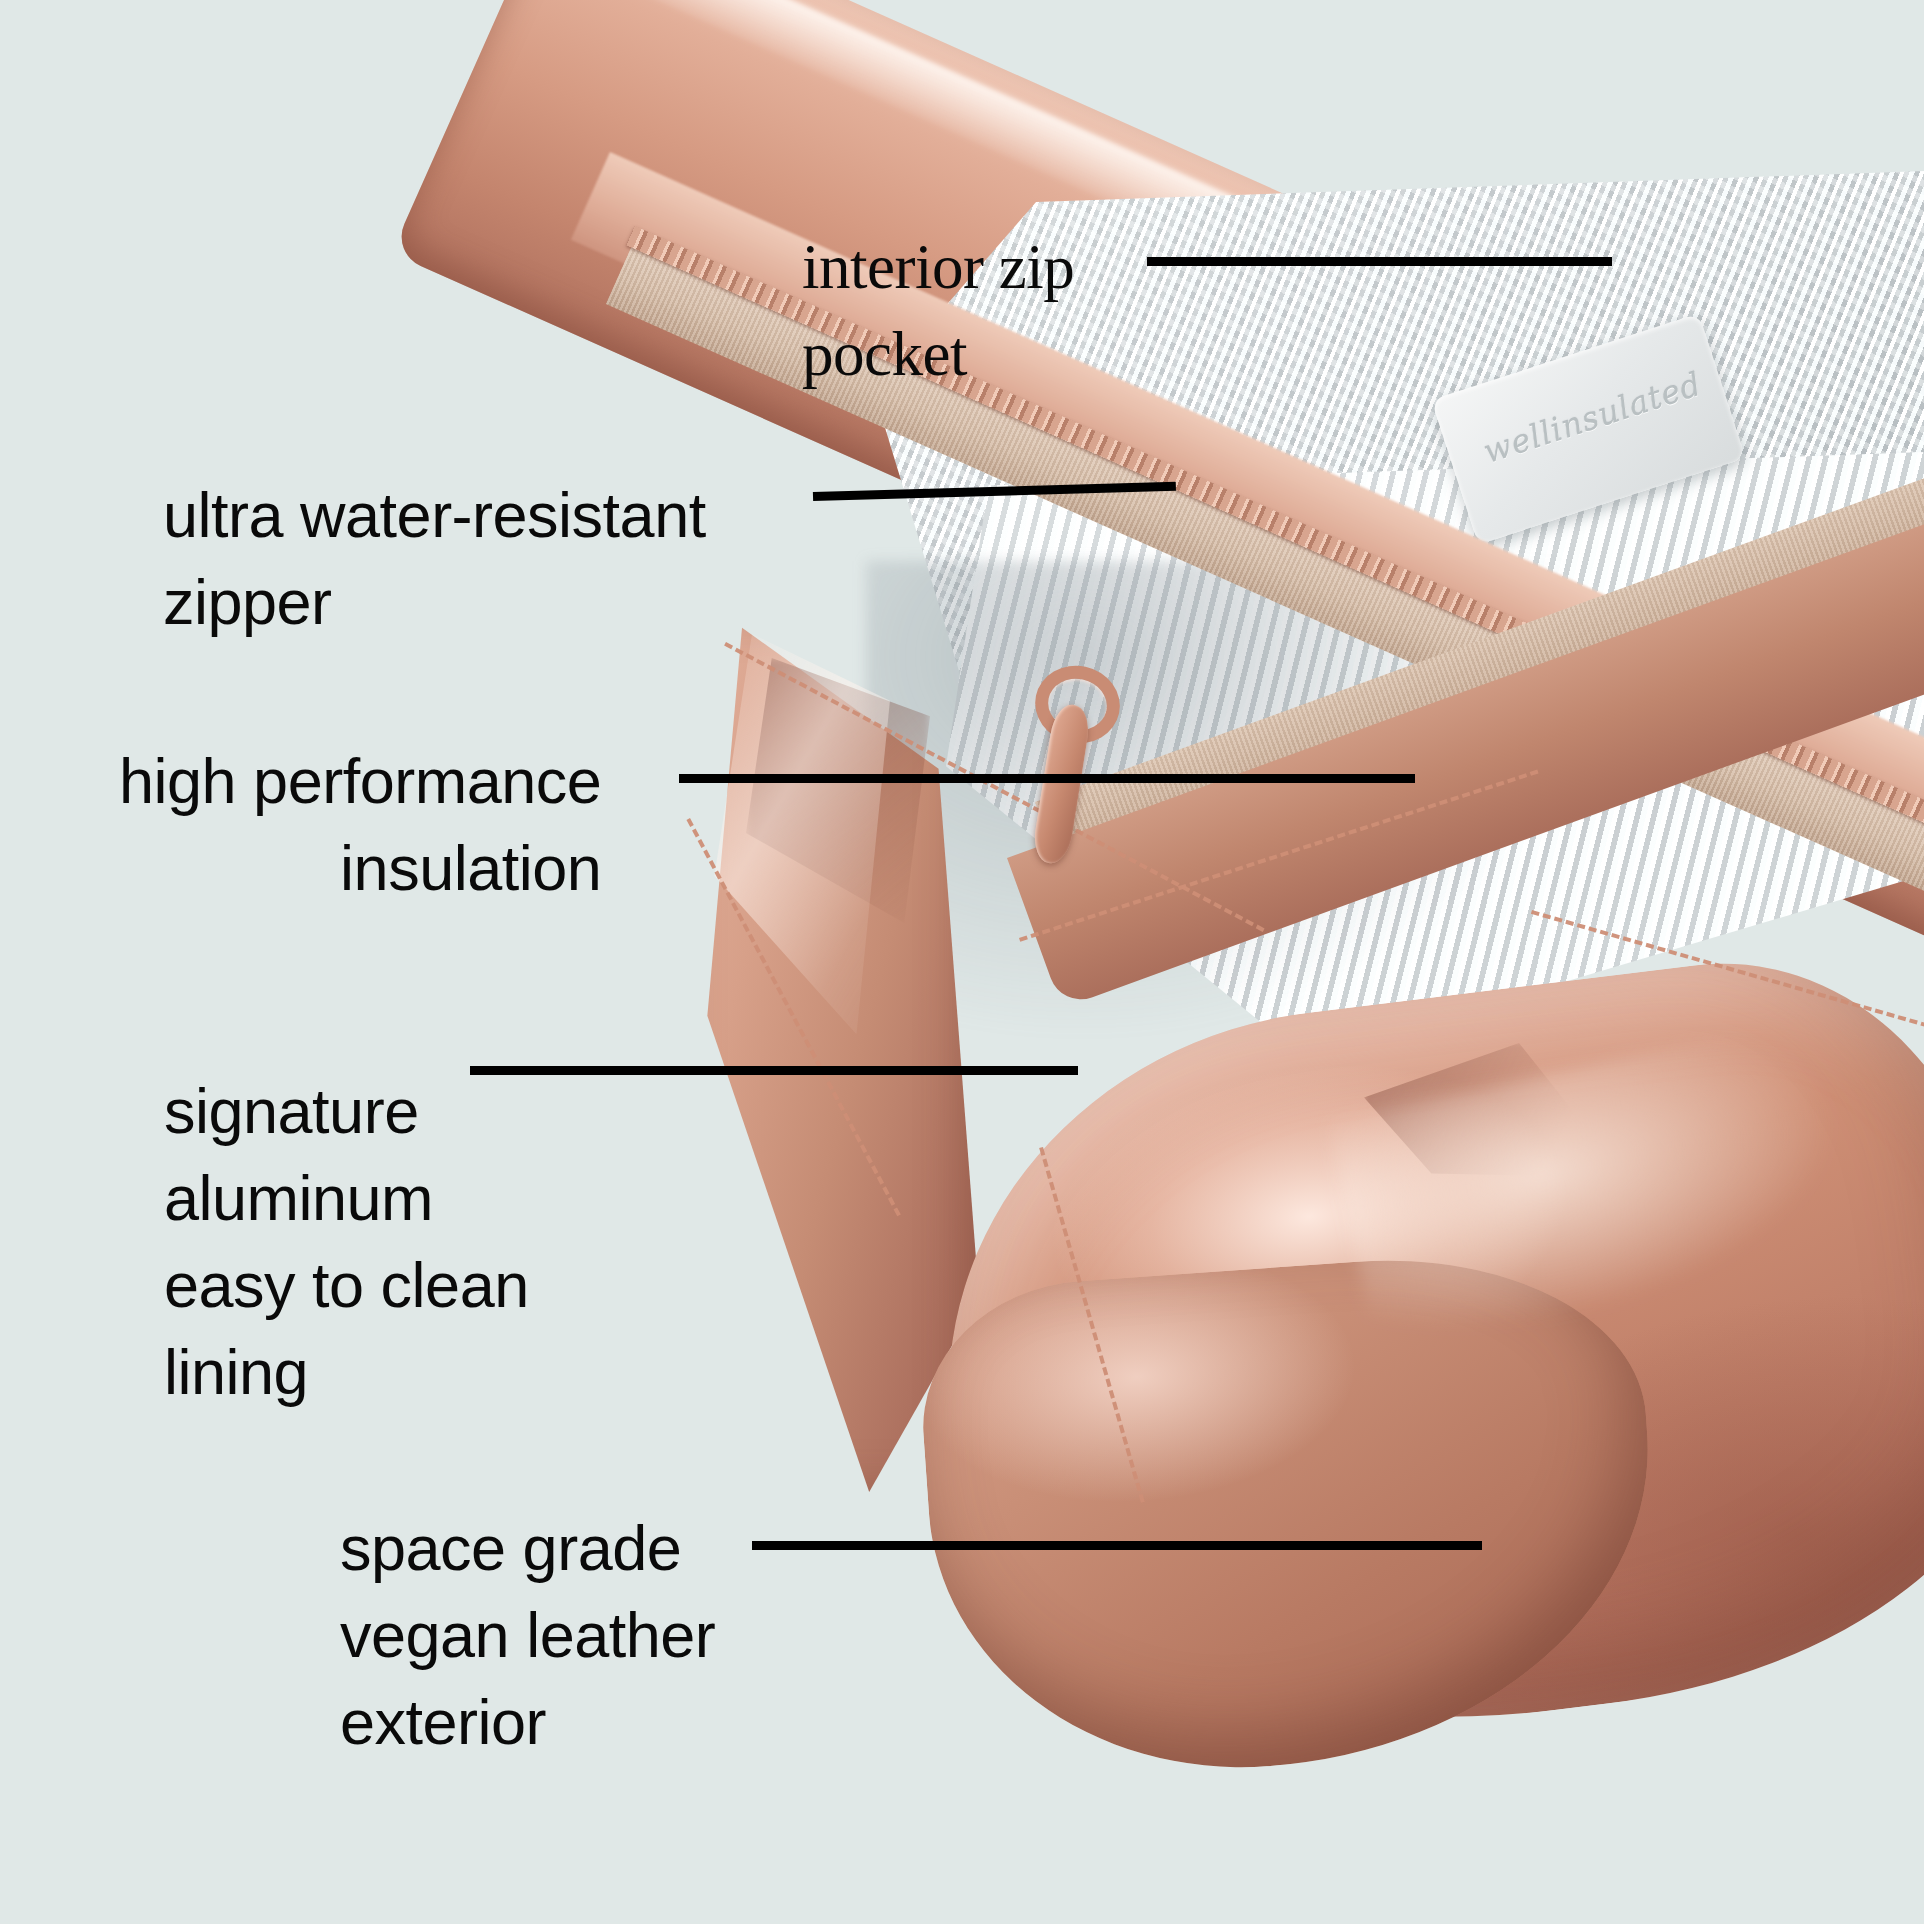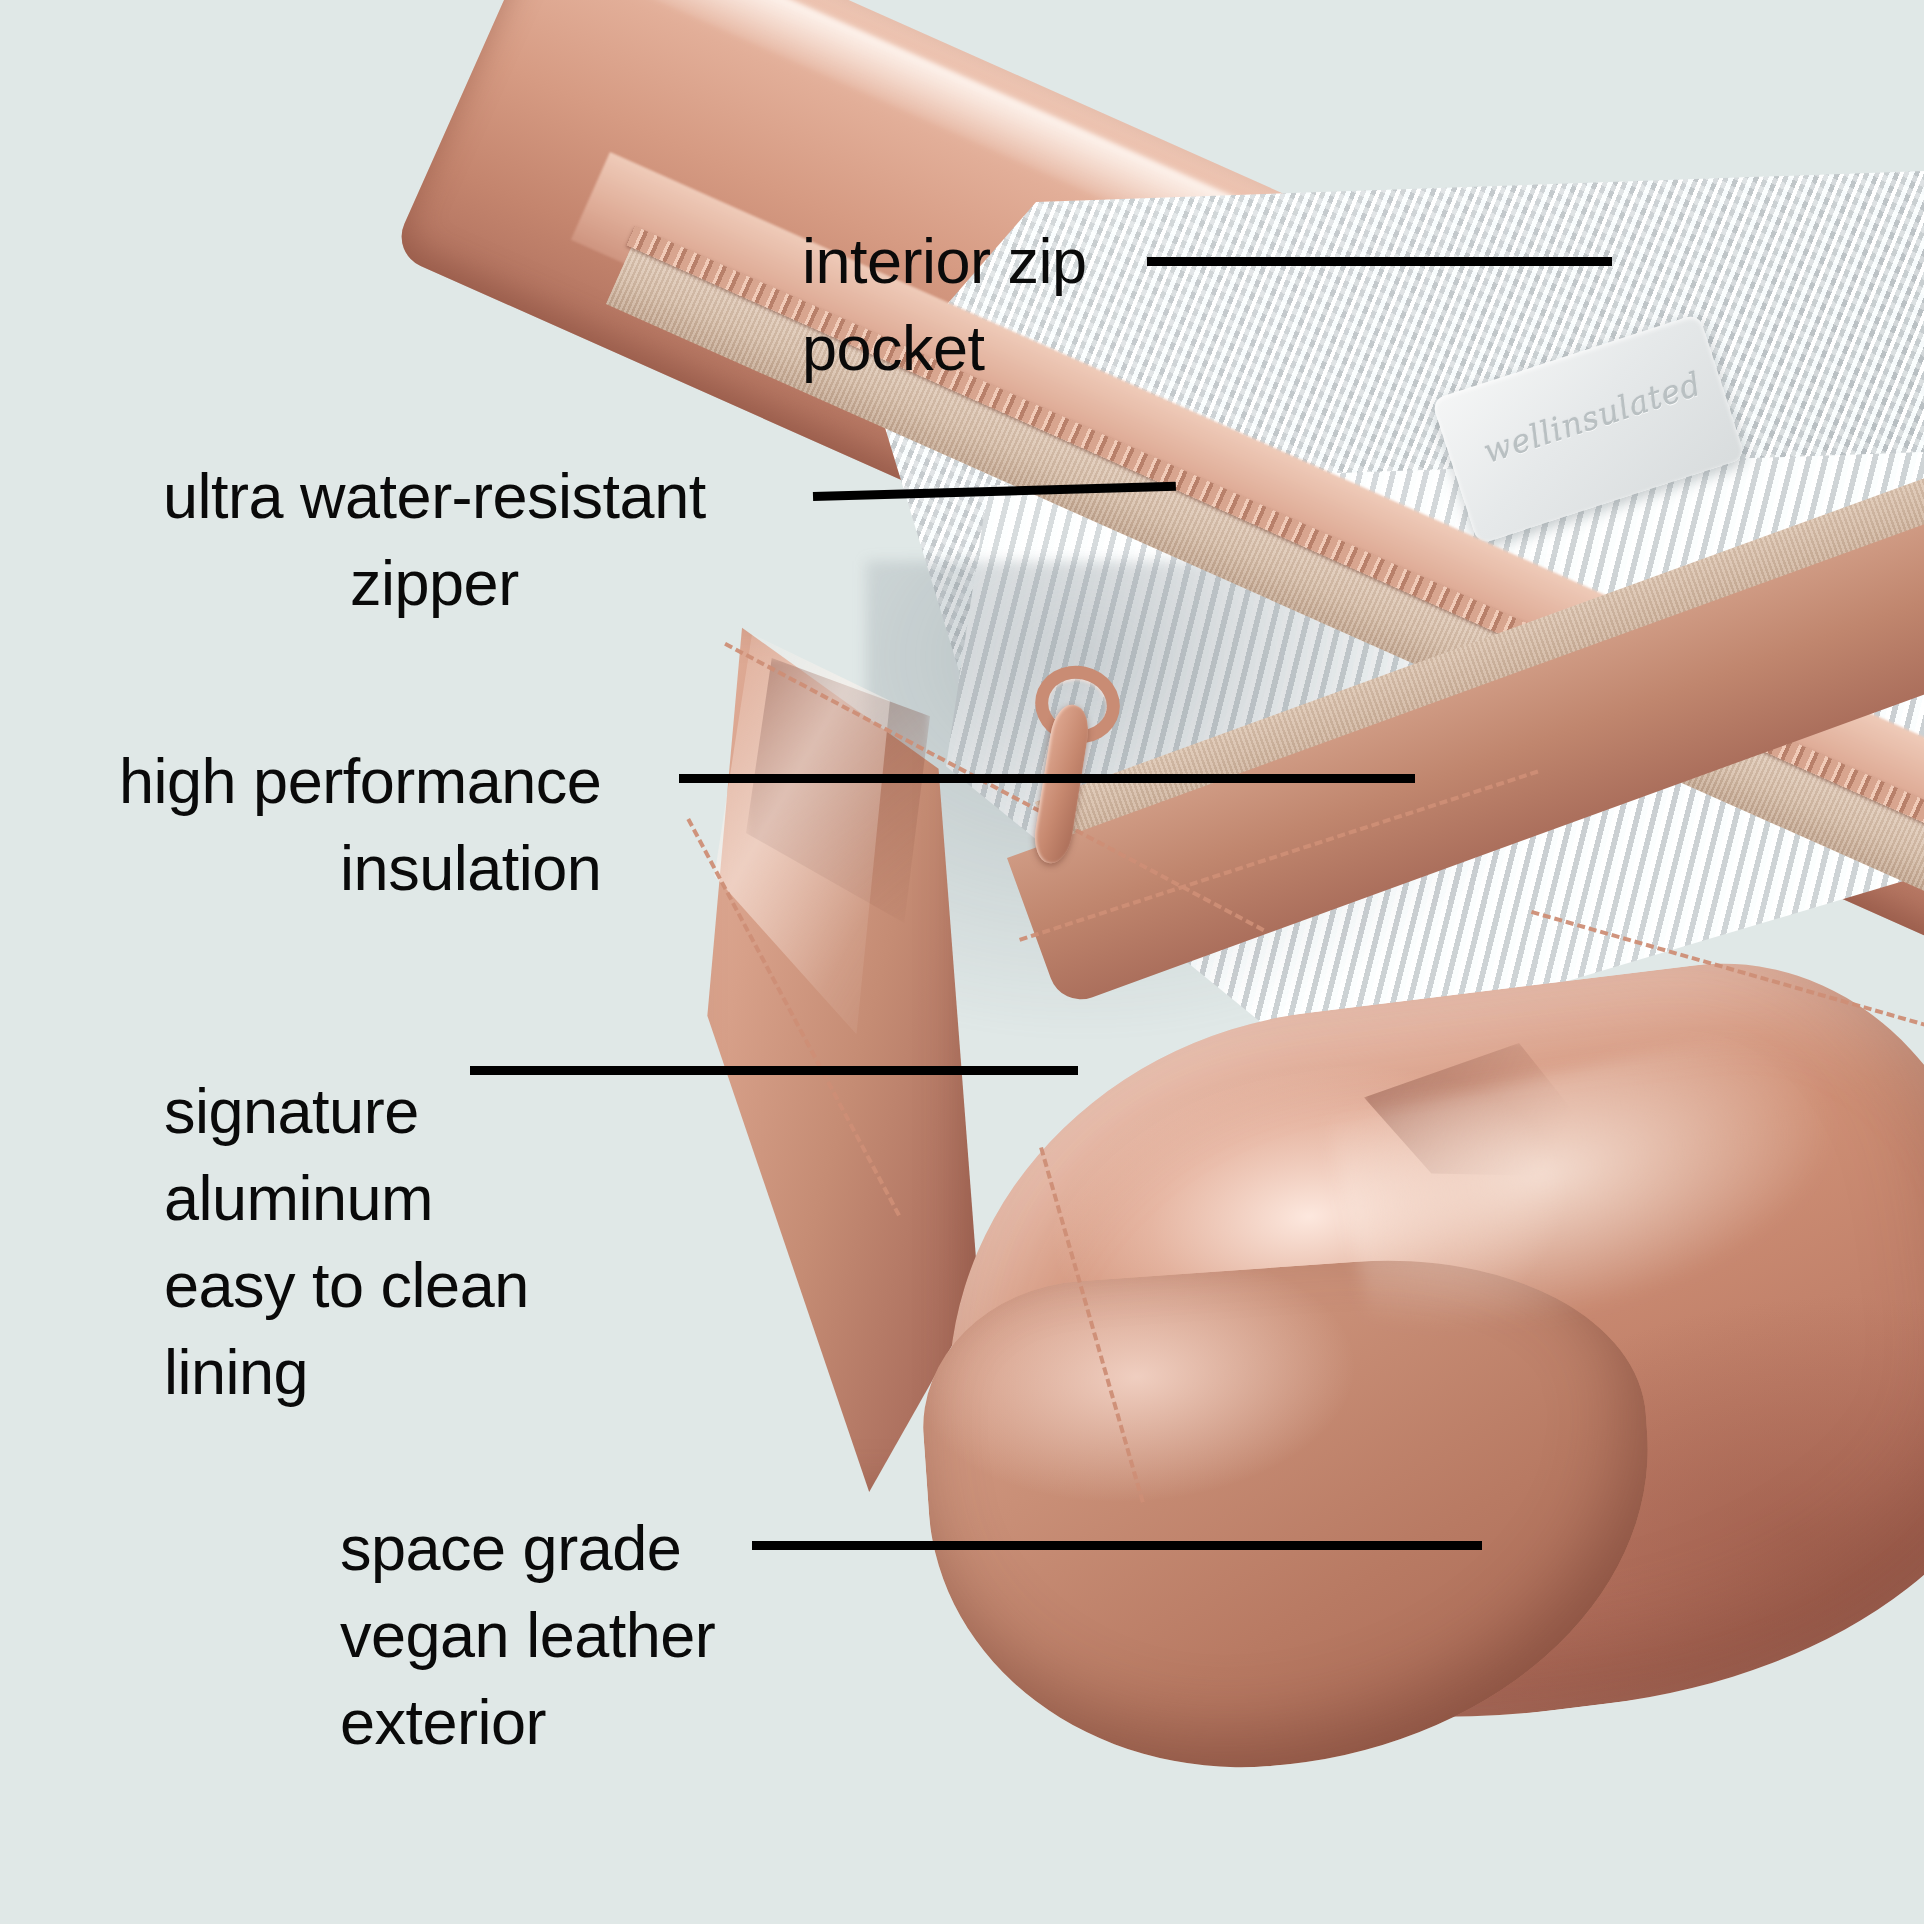--- a/index.html
+++ b/index.html
@@ -223,24 +223,24 @@
     <div class="stitch s2"></div>
     <div class="stitch s3"></div>
     <div class="stitch s4"></div>
     <div class="stitch s5"></div>
 
     <div class="pc pull-head"></div>
     <div class="pc pull-tab"></div>
   </div>
 
   <div id="annotations">
-      <div class="label" style="left: 802px; top: 218px;">interior zip
+      <div class="label" style="left: 802px; top: 224px; font-family: Liberation Serif, serif;">interior zip
 pocket</div>
       <div class="leader" style="left: 1147px; top: 257px; width: 465px; transform: rotate(0deg);"></div>
-      <div class="label" style="left: 163px; top: 453px; text-align: center;">ultra water-resistant
+      <div class="label" style="left: 163px; top: 472px;">ultra water-resistant
 zipper</div>
       <div class="leader" style="left: 813px; top: 492px; width: 363px; transform: rotate(-1.6deg);"></div>
       <div class="label" style="left: 119px; top: 738px; text-align: right;">high performance
 insulation</div>
       <div class="leader" style="left: 679px; top: 774px; width: 736px; transform: rotate(0deg);"></div>
       <div class="label" style="left: 164px; top: 1068px;">signature
 aluminum
 easy to clean
 lining</div>
       <div class="leader" style="left: 470px; top: 1066px; width: 608px; transform: rotate(0deg);"></div>

